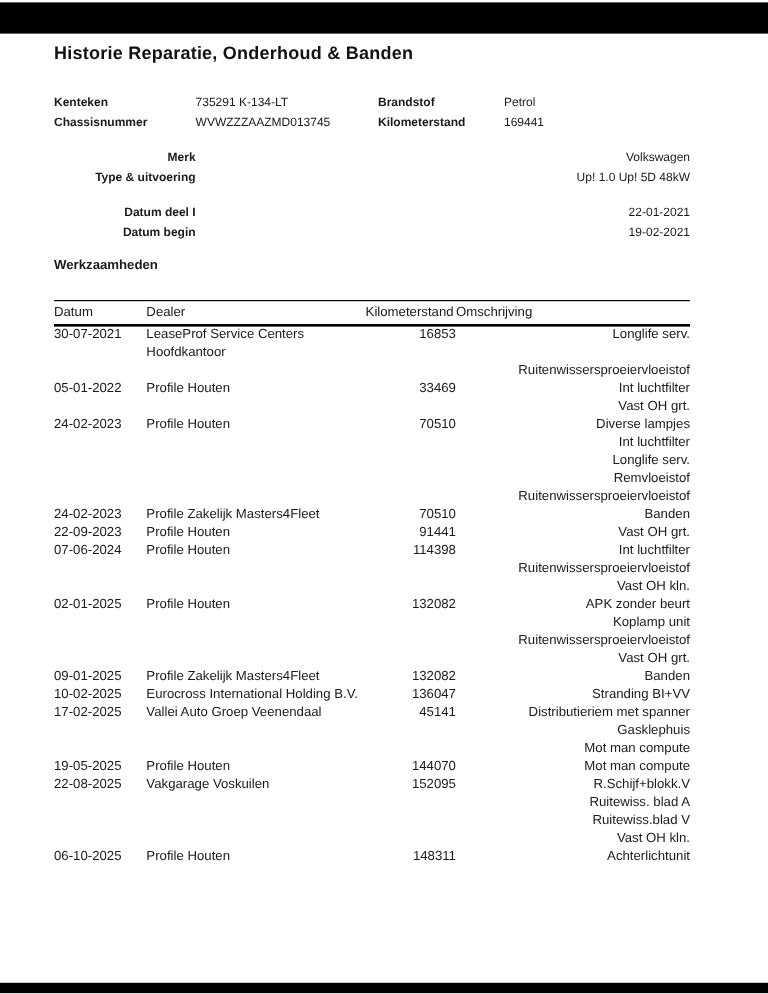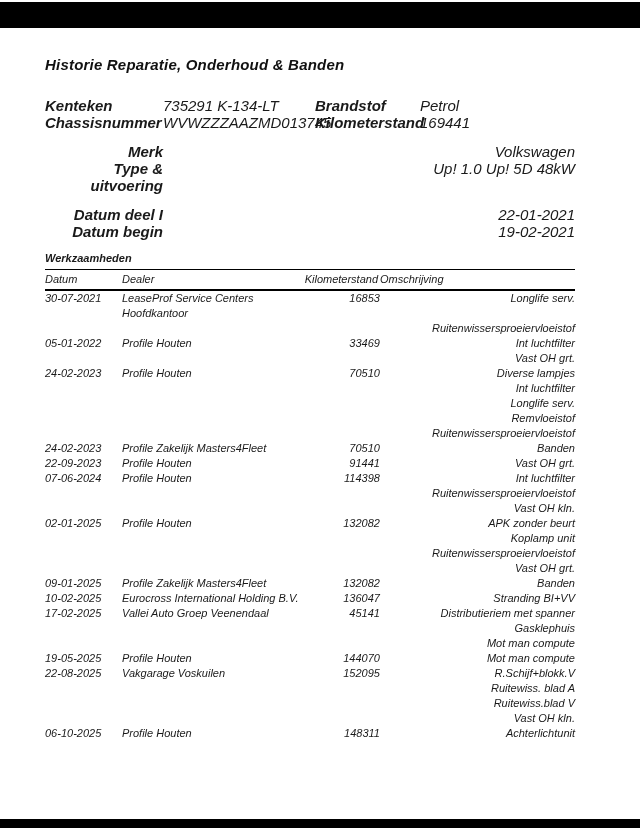--- a/index.html
+++ b/index.html
@@ -30,44 +30,43 @@
     left: 0;
     width: 640px;
     height: 9px;
     background: #000000;
   }
   .content {
     position: absolute;
     top: 0;
     left: 45px;
     width: 530px;
-    padding-top: 56px;
-    font-style: italic;
+    padding-top: 36px;
   }
   .title {
     font-size: 15px;
     font-weight: bold;
     margin: 0 0 24px 0;
     letter-spacing: 0.2px;
     color: #111111;
   }
   .info-grid {
     display: grid;
-    font-size: 15px;
+    font-size: 10px;
     line-height: 17px;
     margin-bottom: 12px;
   }
   .grid-4 { grid-template-columns: 118px 152px 105px 1fr; }
   .grid-2 { grid-template-columns: 118px 1fr; text-align: right; }
   .lbl { font-weight: bold; }
   .val { font-weight: normal; }
   .section-title {
     font-size: 11px;
     font-weight: bold;
-    margin: 10px 0 5px 0;
+    margin: 10px 0 23px 0;
   }
   table.work {
     width: 100%;
     border-collapse: collapse;
     font-size: 11px;
   }
   table.work thead th {
     font-weight: normal;
     text-align: left;
     border-top: 1px solid #000000;

